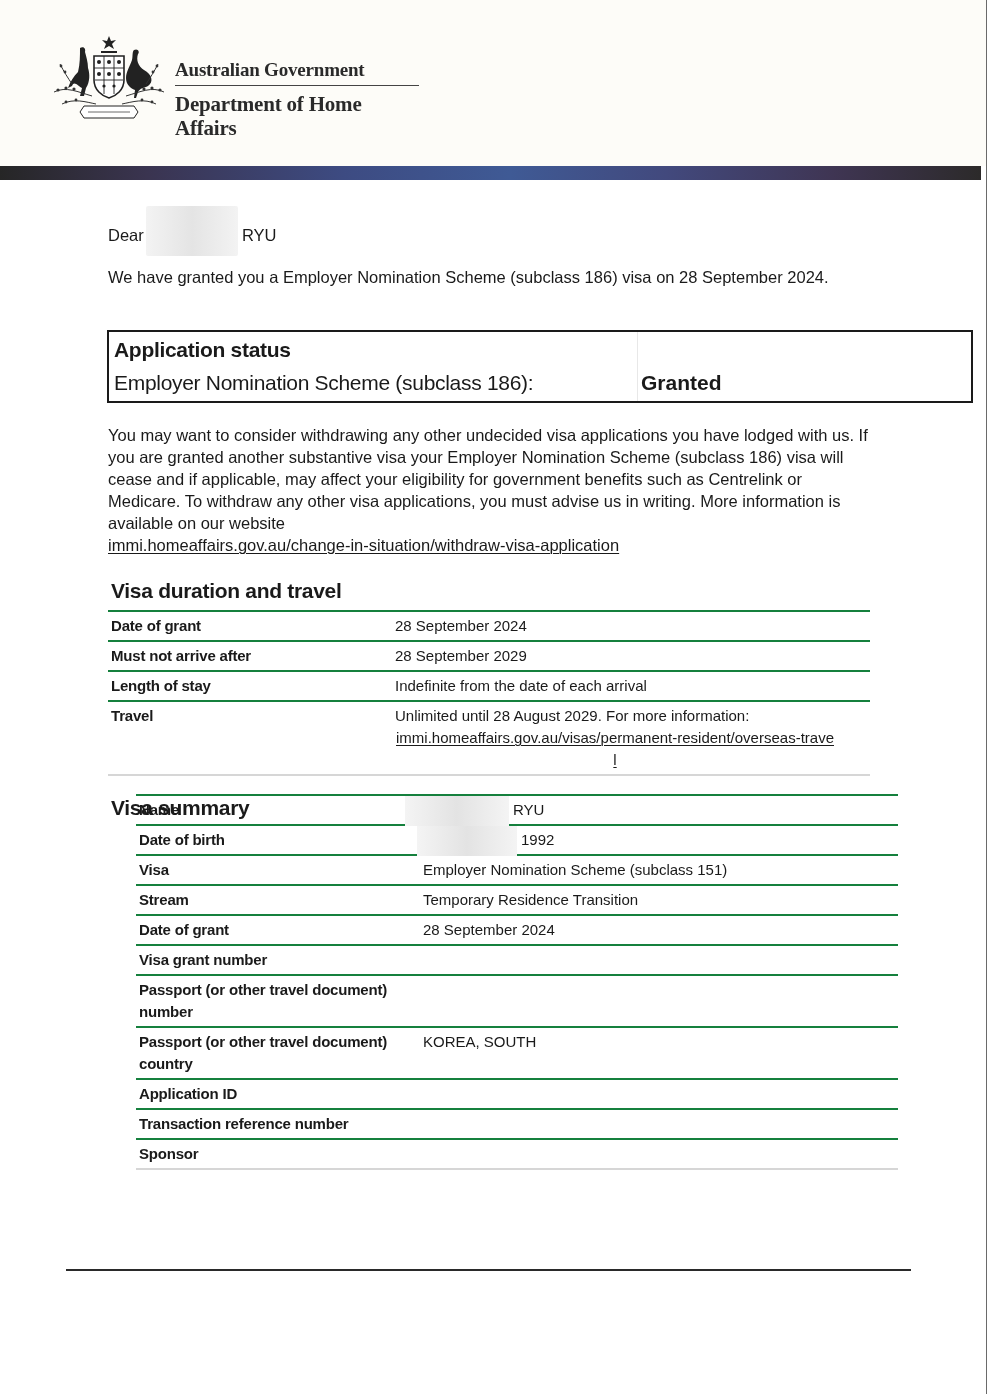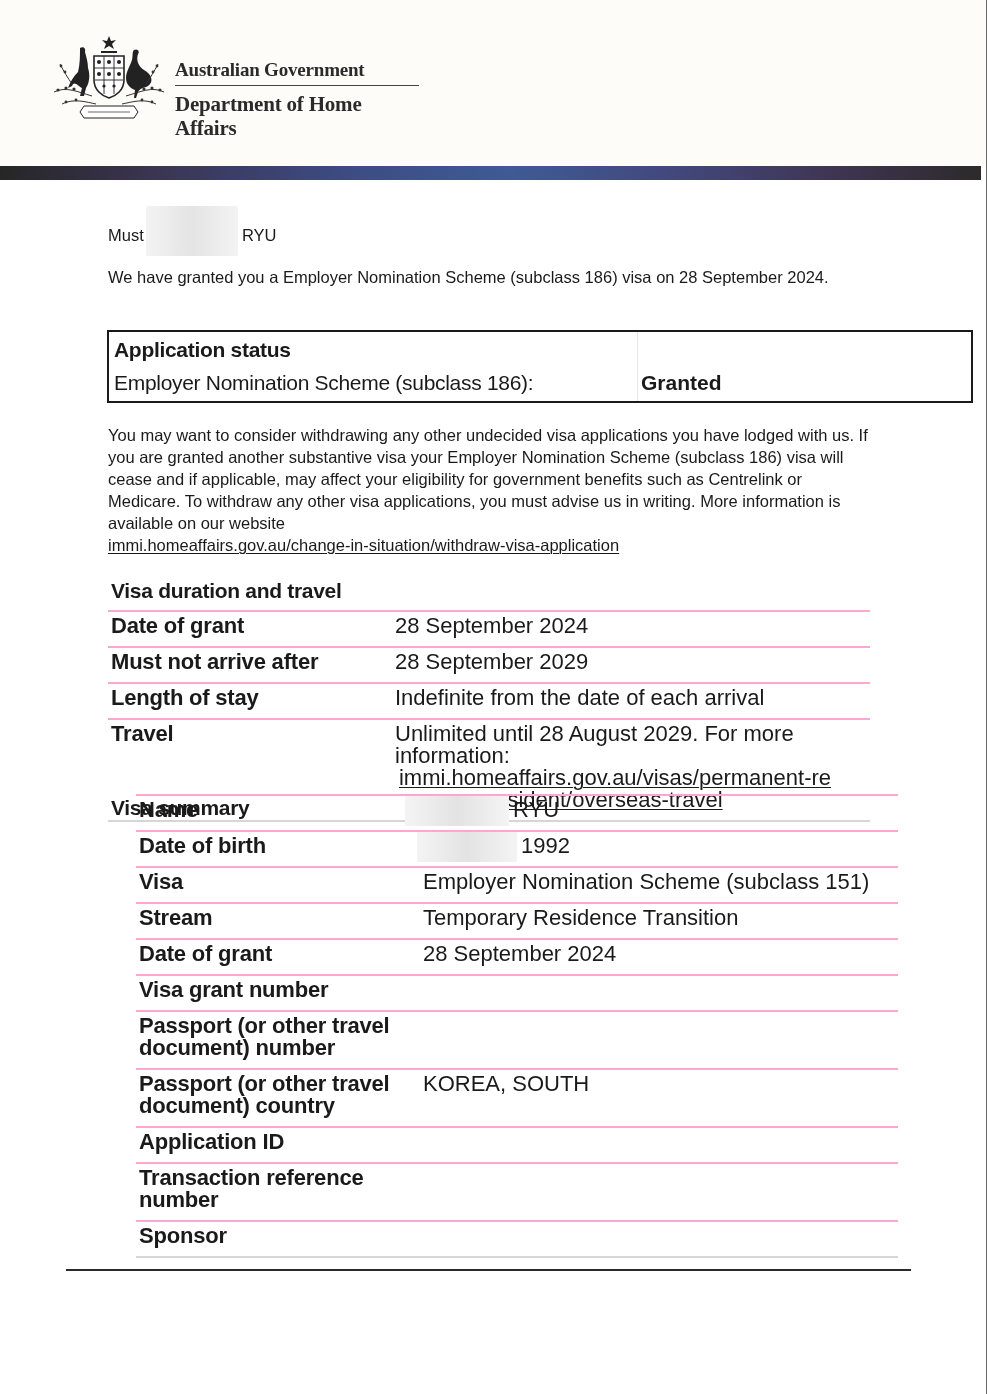--- a/index.html
+++ b/index.html
@@ -31,21 +31,21 @@
   .status-box .col-line { position: absolute; left: 528px; top: 0; width: 1px; height: 100%; background: #e8e8e8; }
   .status-title { position: absolute; left: 5px; top: 5px; font-weight: bold; font-size: 21px; line-height: 26px; letter-spacing: -0.3px; }
   .status-visa { position: absolute; left: 5px; top: 38px; font-size: 21px; line-height: 26px; letter-spacing: -0.3px; }
   .status-value { position: absolute; left: 532px; top: 38px; font-weight: bold; font-size: 21px; line-height: 26px; }
 
   .notice { position: absolute; top: 202px; left: 0; width: 762px; line-height: 22px; }
   .link { text-decoration: underline; text-decoration-thickness: 1px; text-underline-offset: 2px; color: #1a1a1a; cursor: pointer; }
 
   .section-title { position: absolute; left: 3px; font-weight: bold; font-size: 21px; line-height: 26px; letter-spacing: -0.3px; }
   .kv-table { position: absolute; left: 0; width: 762px; border-collapse: collapse; }
-  .kv-table td { border-top: 2px solid #f9a8d4; vertical-align: top; font-size: 22px; line-height: 22px; padding: 3px 0 9px 3px; }
+  .kv-table td { border-top: 2px solid #15803d; vertical-align: top; font-size: 15px; line-height: 22px; padding: 3px 0 3px 3px; }
   .kv-table tr:last-child td { border-bottom: 2px solid #d6d6d6; }
   .kv-table td.k { width: 284px; font-weight: bold; letter-spacing: -0.2px; }
   .kv-table td.v { position: relative; }
   .redact-inline { display: inline-block; vertical-align: middle; height: 30px; margin: -5px 4px -5px -18px; background: linear-gradient(to right, #f4f4f4, #e3e3e3 50%, #f4f4f4); }
   .blank-inline { display: inline-block; height: 16px; }
 
   .footer-rule { position: absolute; left: 66px; top: 1269px; width: 845px; height: 2px; background: #2a2a2a; }
 </style>
 </head>
 <body>
@@ -117,21 +117,21 @@
     <div class="agency-rule"></div>
     <div class="dept-name">Department of Home Affairs</div>
   </div>
 </div>
 
 <div class="banner-bar"></div>
 
 <div class="content">
 
   <div class="salutation">
-    <span class="dear">Must</span>
+    <span class="dear">Dear</span>
     <span class="redact"></span>
     <span class="surname">RYU</span>
   </div>
 
   <p class="intro">We have granted you a Employer Nomination Scheme (subclass 186) visa on 28 September 2024.</p>
 
   <div class="status-box">
     <div class="col-line"></div>
     <div class="status-title">Application status</div>
     <div class="status-visa">Employer Nomination Scheme (subclass 186):</div>

